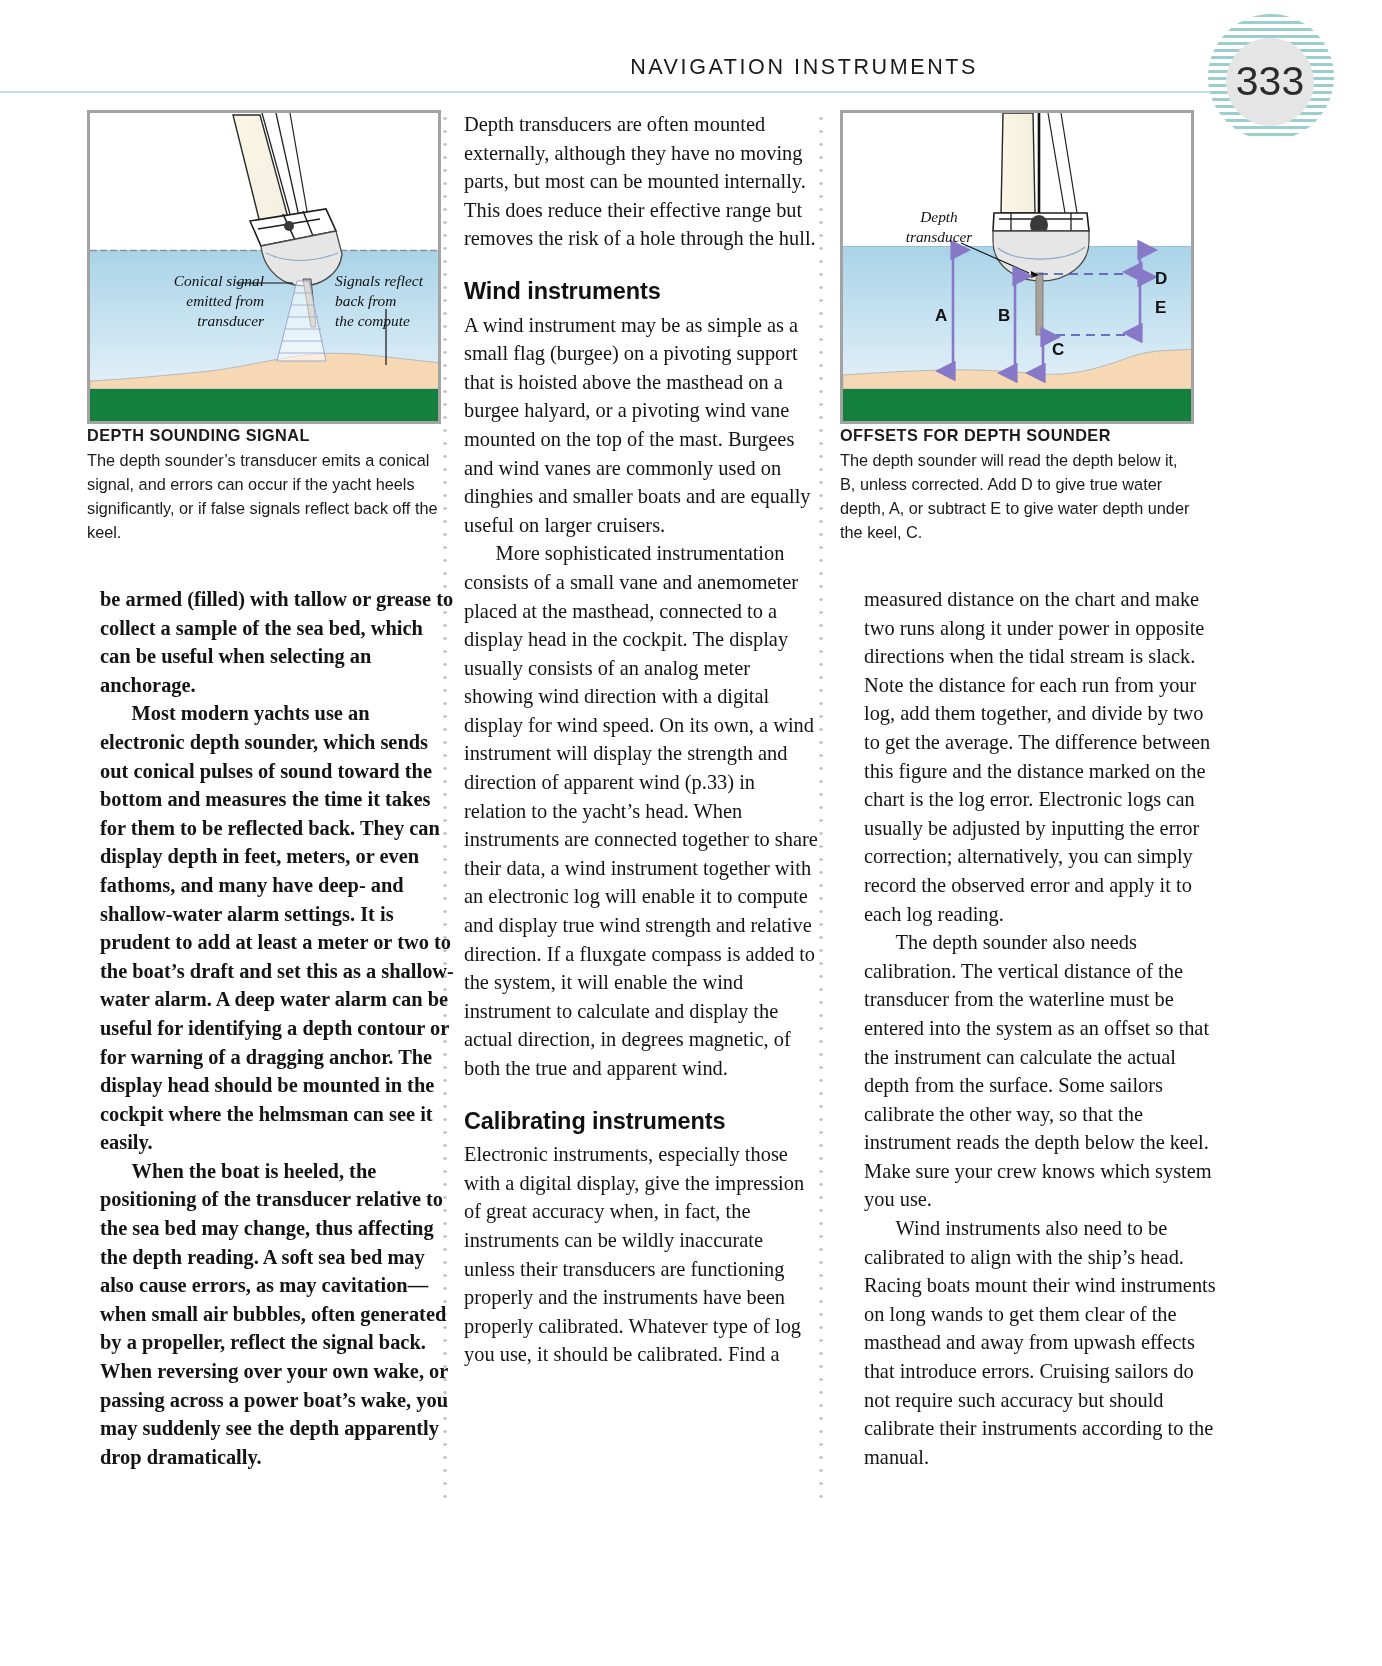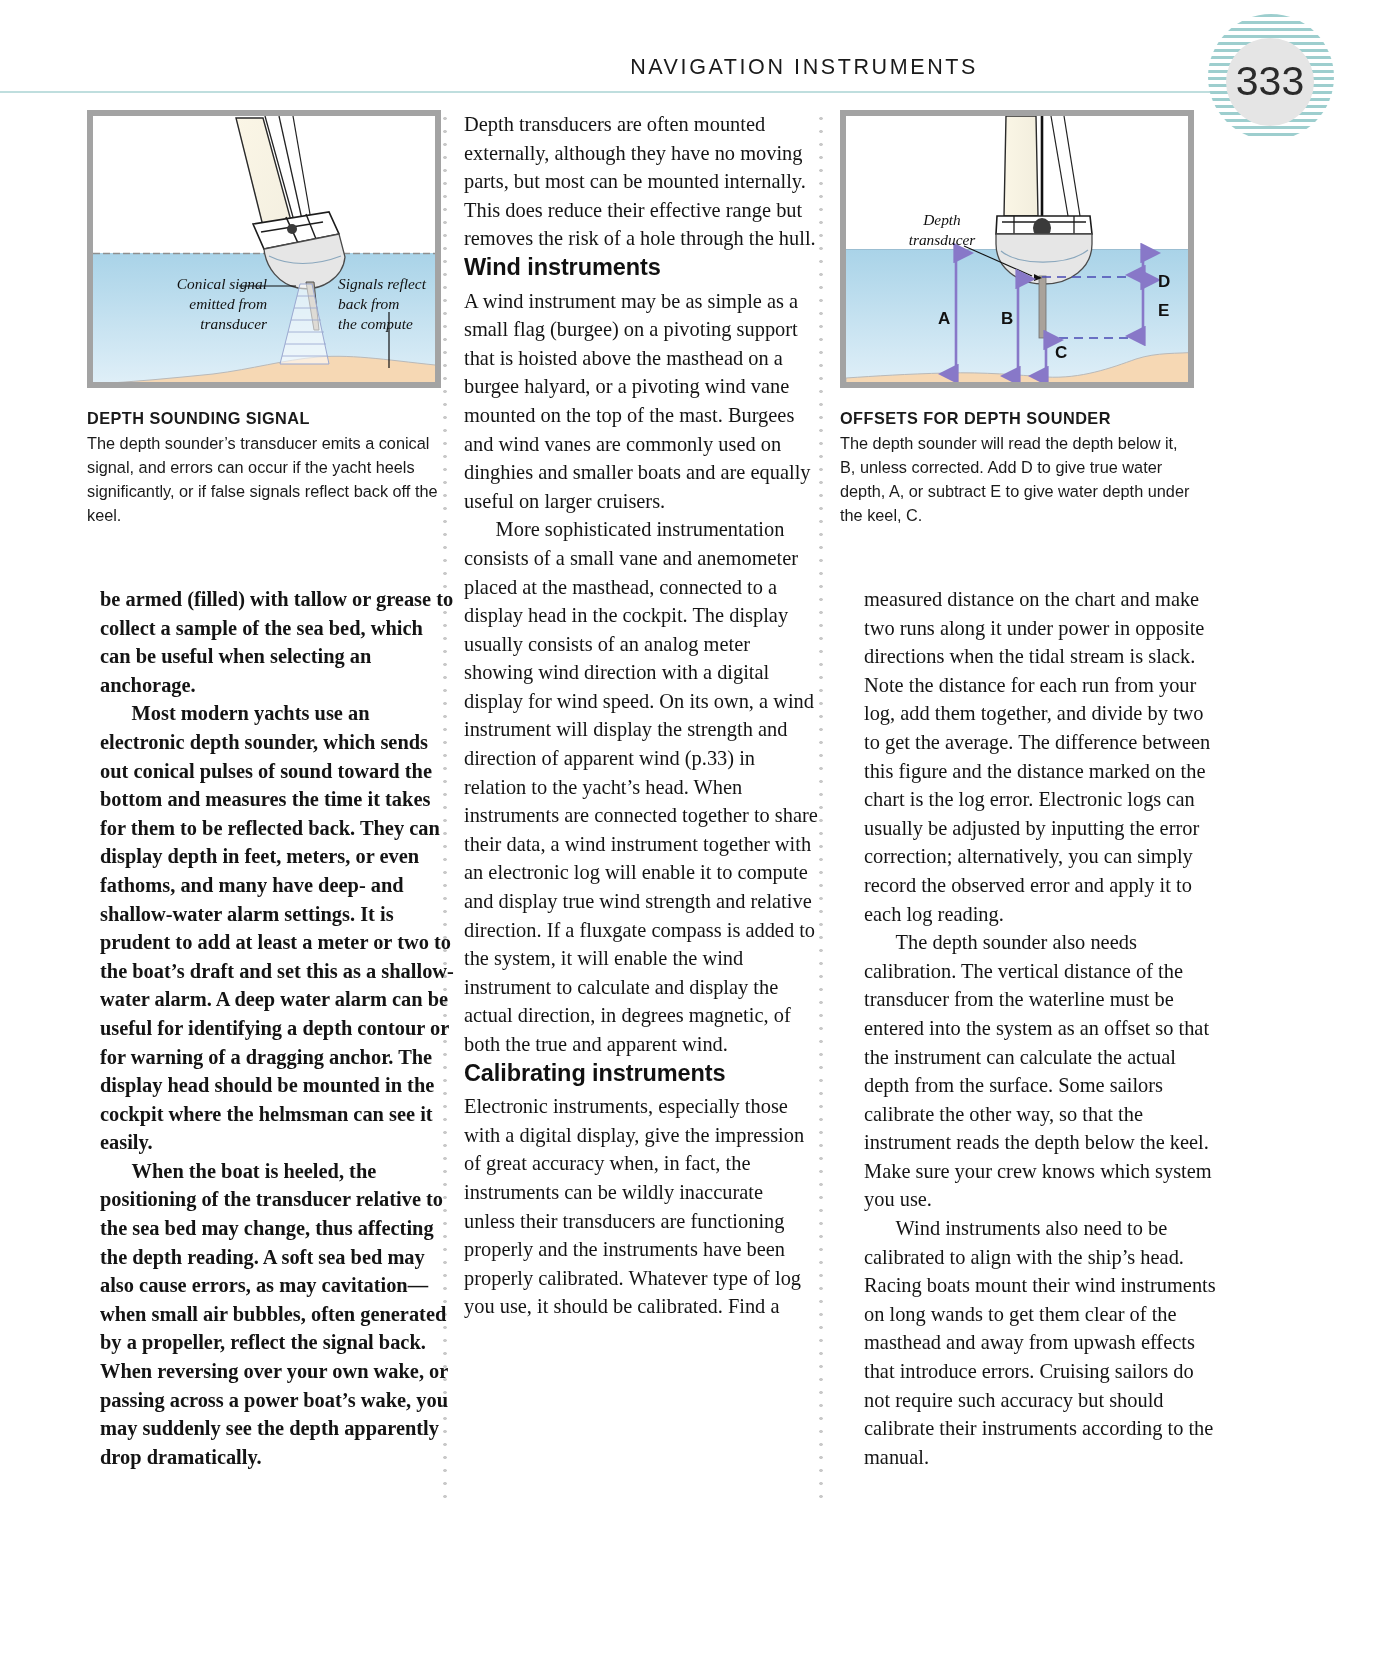--- a/index.html
+++ b/index.html
@@ -97,27 +97,26 @@
     background-size: 4px 13px;
     background-repeat: repeat-y;
   }
   .divider-1 { left: 443px; }
   .divider-2 { left: 819px; }
 
   
   .figure-box {
     position: relative;
     width: 354px;
-    height: 278px;
-    border: 6px solid #a3a3a3;
-    background: #0ea5e9;
+    height: 314px;
+    border: 3px solid #a3a3a3;
+    background: #15803d;
     overflow: hidden;
   }
   .fig-caption {
-    margin-top: 19px;
     font-family: "Liberation Sans", sans-serif;
     font-size: 16.3px;
     line-height: 1.47;
     color: #1a1a1a;
   }
   .fig-caption .cap-title {
     display: block;
     font-weight: bold;
     letter-spacing: 0.45px;
     margin-bottom: 1px;
@@ -131,20 +130,21 @@
     color: #141414;
     text-align: left;
   }
   .body-text p { margin: 0; }
   .body-text p.indent { text-indent: 1.55em; }
   .sec-head {
     font-family: "Liberation Sans", sans-serif;
     font-size: 23.5px;
     font-weight: bold;
     color: #111111;
+    margin-top: 24px;
     margin-bottom: 5px;
     letter-spacing: -0.1px;
   }
 
   
   .lower-text { position: absolute; width: 354px; top: 585px; }
   .lower-left  { left: 100px; font-weight: bold; }
   .lower-right { left: 840px; margin-left: 24px; }
 
   .mid-flow { position: absolute; left: 464px; top: 110px; width: 354px; }

